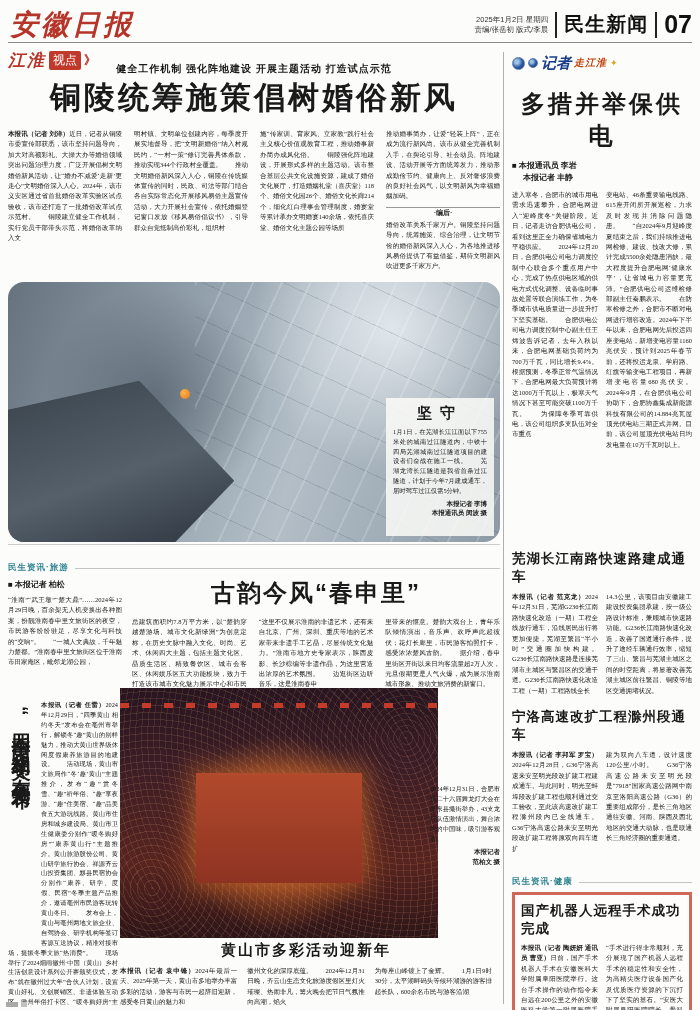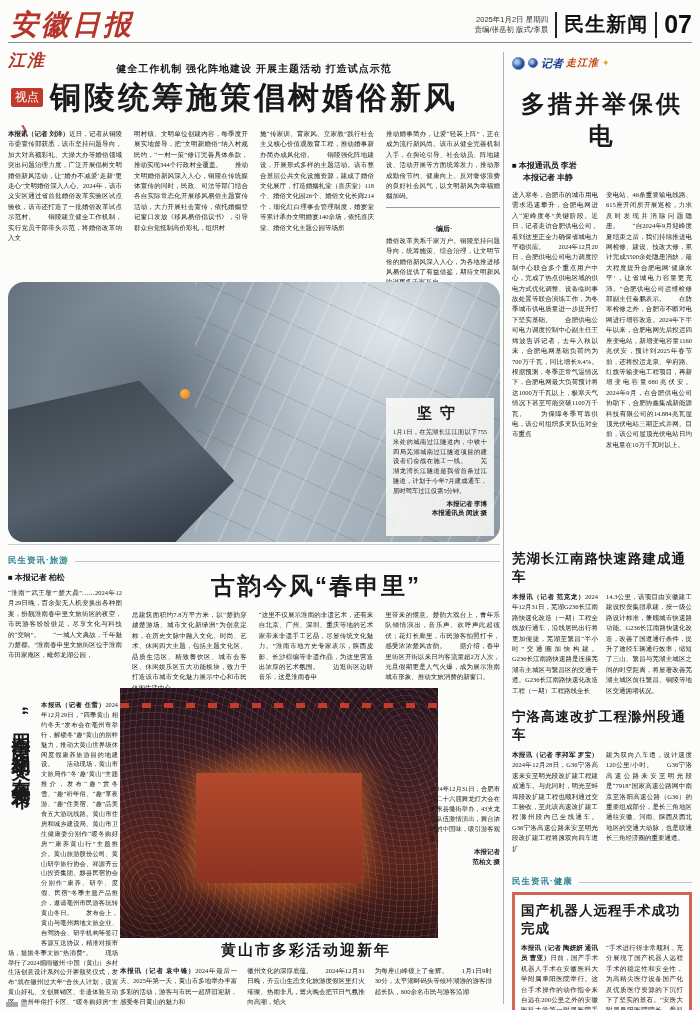--- a/index.html
+++ b/index.html
@@ -8,36 +8,36 @@
   .hd{font-family:"Liberation Sans",sans-serif;}
   
   .masthead{position:absolute;left:10px;top:6px;font-size:28px;font-weight:bold;font-style:italic;
             color:#b5352a;letter-spacing:3px;}
   .head-right{position:absolute;right:8px;top:10px;display:flex;align-items:center;gap:7px;}
   .head-meta{text-align:right;font-size:7.5px;line-height:10px;color:#333;}
   .hbar{width:2px;height:26px;background:#222;}
   .sec-name{font-size:20px;font-weight:bold;color:#111;letter-spacing:1px;}
   .page-no{font-size:25px;font-weight:bold;color:#111;}
   .hrule{position:absolute;left:8px;right:8px;top:42px;height:1px;background:#8a8a8a;}
-  .jh{position:absolute;left:8px;top:49px;display:flex;align-items:center;gap:16px;flex-direction:column;}
+  .jh{position:absolute;left:8px;top:49px;display:flex;align-items:center;gap:3px;}
   .jh-name{font-size:17px;font-weight:bold;font-style:italic;color:#b5352a;letter-spacing:2px;}
   .jh-tag{font-size:12px;color:#fff;background:#c0392b;padding:1px 4px;border-radius:2px;font-family:"Liberation Sans",sans-serif;}
   .jh-arrow{font-size:12px;color:#b5352a;font-weight:bold;}
   .vrule{position:absolute;left:503px;top:52px;height:952px;width:1px;background:#b0b0b0;}
   
   .bt{font-size:6.5px;line-height:10.4px;text-align:justify;color:#191919;}
   .b{font-weight:bold;}
   .cols{display:flex;gap:12px;align-items:flex-start;}
   .col{flex:1;overflow:hidden;}
   
   .main-left{position:absolute;left:8px;top:58px;width:492px;}
   .kicker{text-align:center;font-size:10px;font-weight:bold;letter-spacing:1px;margin-top:4px;}
   .main-headline{text-align:center;font-size:31px;font-weight:bold;letter-spacing:3px;margin:1px 0 10px;}
   .main-cols{height:146px;}
-  .bianhou{margin-top:5px;border-top:1px solid #999;padding-top:16px;}
+  .bianhou{margin-top:5px;border-top:1px solid #999;padding-top:0;}
   .bianhou-label{text-align:center;font-size:7px;font-weight:bold;margin-bottom:2px;}
   
   .photo1{position:relative;margin-top:7px;width:492px;height:260px;overflow:hidden;
     background:
       radial-gradient(circle at 78% 18%, rgba(230,236,240,.9) 0%, rgba(230,236,240,0) 32%),
       radial-gradient(circle at 30% 45%, rgba(60,70,80,.55) 0%, rgba(60,70,80,0) 30%),
       linear-gradient(108deg,#66737f 0%,#93a1ac 35%,#b3bec7 60%,#8d9aa5 100%); border-radius: 16px;}
   .photo1 .machine{position:absolute;left:0;top:38%;width:46%;height:62%;
       background:linear-gradient(160deg,#3a434c 0%,#55606a 55%,#2e3640 100%);
       clip-path:polygon(0 18%,58% 0,100% 62%,74% 100%,0 100%);}
@@ -45,21 +45,21 @@
       background:radial-gradient(circle at 35% 35%,#ffb347,#e07b1f);}
   .photo1 .seg{position:absolute;right:0;top:0;width:62%;height:100%;opacity:.35;
       background:repeating-linear-gradient(115deg,rgba(255,255,255,.5) 0 2px,rgba(0,0,0,0) 2px 26px),
                  repeating-linear-gradient(25deg,rgba(40,50,60,.4) 0 1px,rgba(0,0,0,0) 1px 34px);}
   .cap1{position:absolute;right:6px;top:116px;bottom:6px;width:108px;background:rgba(252,252,248,.86);
         padding:6px 7px;box-sizing:border-box;}
   .cap1-title{text-align:center;font-size:15px;font-weight:bold;letter-spacing:8px;margin-bottom:4px;}
   .cap1 .bt{font-size:6.3px;line-height:9.8px;}
   .credit{text-align:right;font-weight:bold;font-size:6.5px;line-height:9.5px;margin-top:3px;}
   
-  .tourism{position:absolute;left:8px;top:544px;width:492px;border-top:1px solid #cccccc;padding-top:10px;}
+  .tourism{position:absolute;left:8px;top:544px;width:492px;border-top:1px solid #cccccc;padding-top:17px;}
   .sec-label-row{display:flex;align-items:center;gap:6px;margin-bottom:3px;}
   .sec-label{font-size:8.5px;font-weight:bold;color:#2e8391;letter-spacing:1px;font-family:"Liberation Sans",sans-serif;}
   .sec-label-row .ln{flex:1;height:1px;background:#c4c4c4;}
   .t-flex{display:flex;gap:10px;align-items:flex-start;}
   .t-col1{width:114px;flex:none;height:152px;overflow:hidden;}
   .t-byline{font-size:8px;font-weight:bold;margin:2px 0 5px;}
   .t-right{flex:1;}
   .t-headline{text-align:center;font-size:24px;font-weight:bold;letter-spacing:2px;margin:0 0 8px;}
   .t-cols{display:flex;gap:12px;align-items:flex-start;}
   .t-c{flex:1;overflow:hidden;}
@@ -88,21 +88,21 @@
   .ny{position:absolute;left:120px;top:941px;width:372px;}
   .ny-headline{text-align:center;font-size:15px;font-weight:bold;letter-spacing:2px;margin-bottom:6px;}
   .ny .cols{gap:10px;height:48px;overflow:hidden;}
   
   .rcol{position:absolute;left:512px;top:50px;width:180px;}
   .badge{display:flex;align-items:center;gap:3px;height:26px;}
   .lens{width:11px;height:11px;border-radius:50%;flex:none;
         background:radial-gradient(circle at 35% 35%,#9fc3e8 18%,#2b5aa0 55%,#14306b 100%);
         border:1px solid #5a77a8;}
   .lens.small{width:8px;height:8px;}
-  .badge-jizhe{font-size:11px;font-weight:bold;font-style:italic;color:#1a3e8c;}
+  .badge-jizhe{font-size:15px;font-weight:bold;font-style:italic;color:#1a3e8c;}
   .badge-zou{font-size:10px;font-weight:bold;font-style:italic;color:#c2410c;letter-spacing:1px;}
   .badge-star{color:#dda21e;font-size:9px;}
   .p-headline{text-align:center;font-size:24px;font-weight:bold;letter-spacing:3px;margin:12px 0 8px;}
   .p-byline{font-size:8px;font-weight:bold;line-height:12px;margin-bottom:6px;}
   .p-byline .l2{margin-left:11px;}
   .rcols{display:flex;gap:8px;align-items:flex-start;}
   .rcols .col{overflow:hidden;}
   .p-cols{height:348px;}
   .sub-headline{font-size:13.5px;font-weight:bold;letter-spacing:1px;text-align:left;margin:12px 0 6px;}
   .wh-cols{height:104px;}

